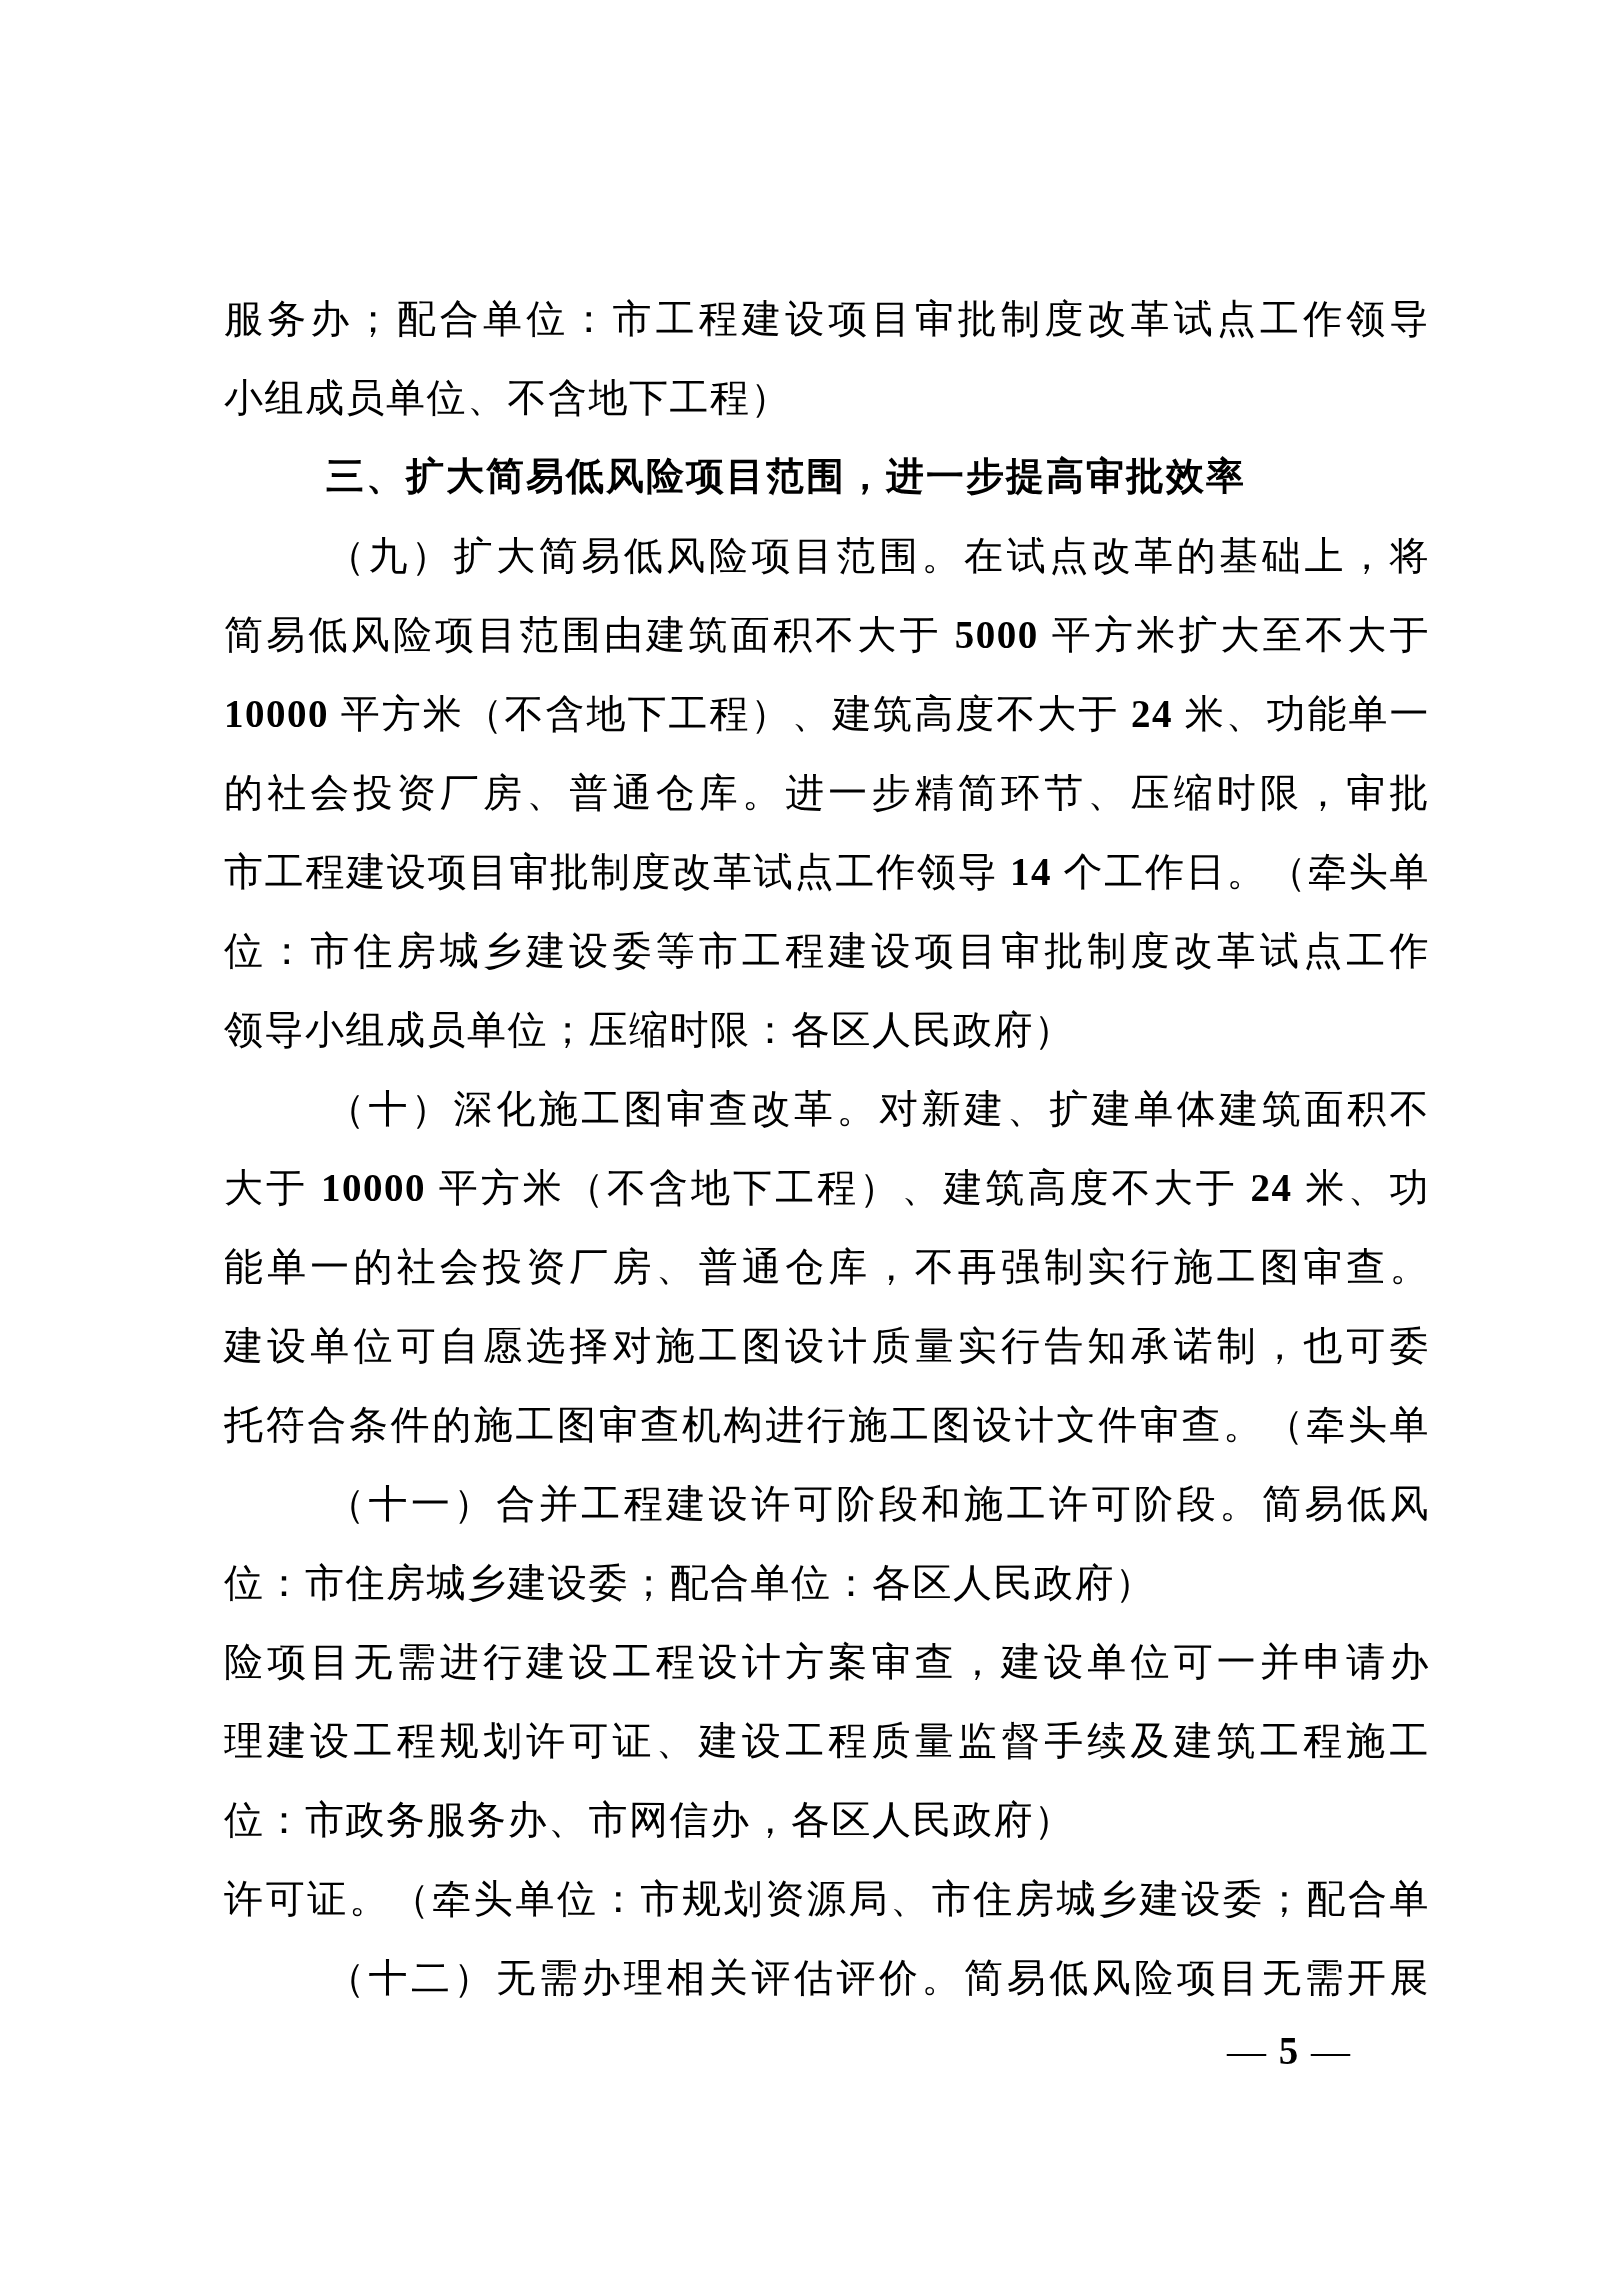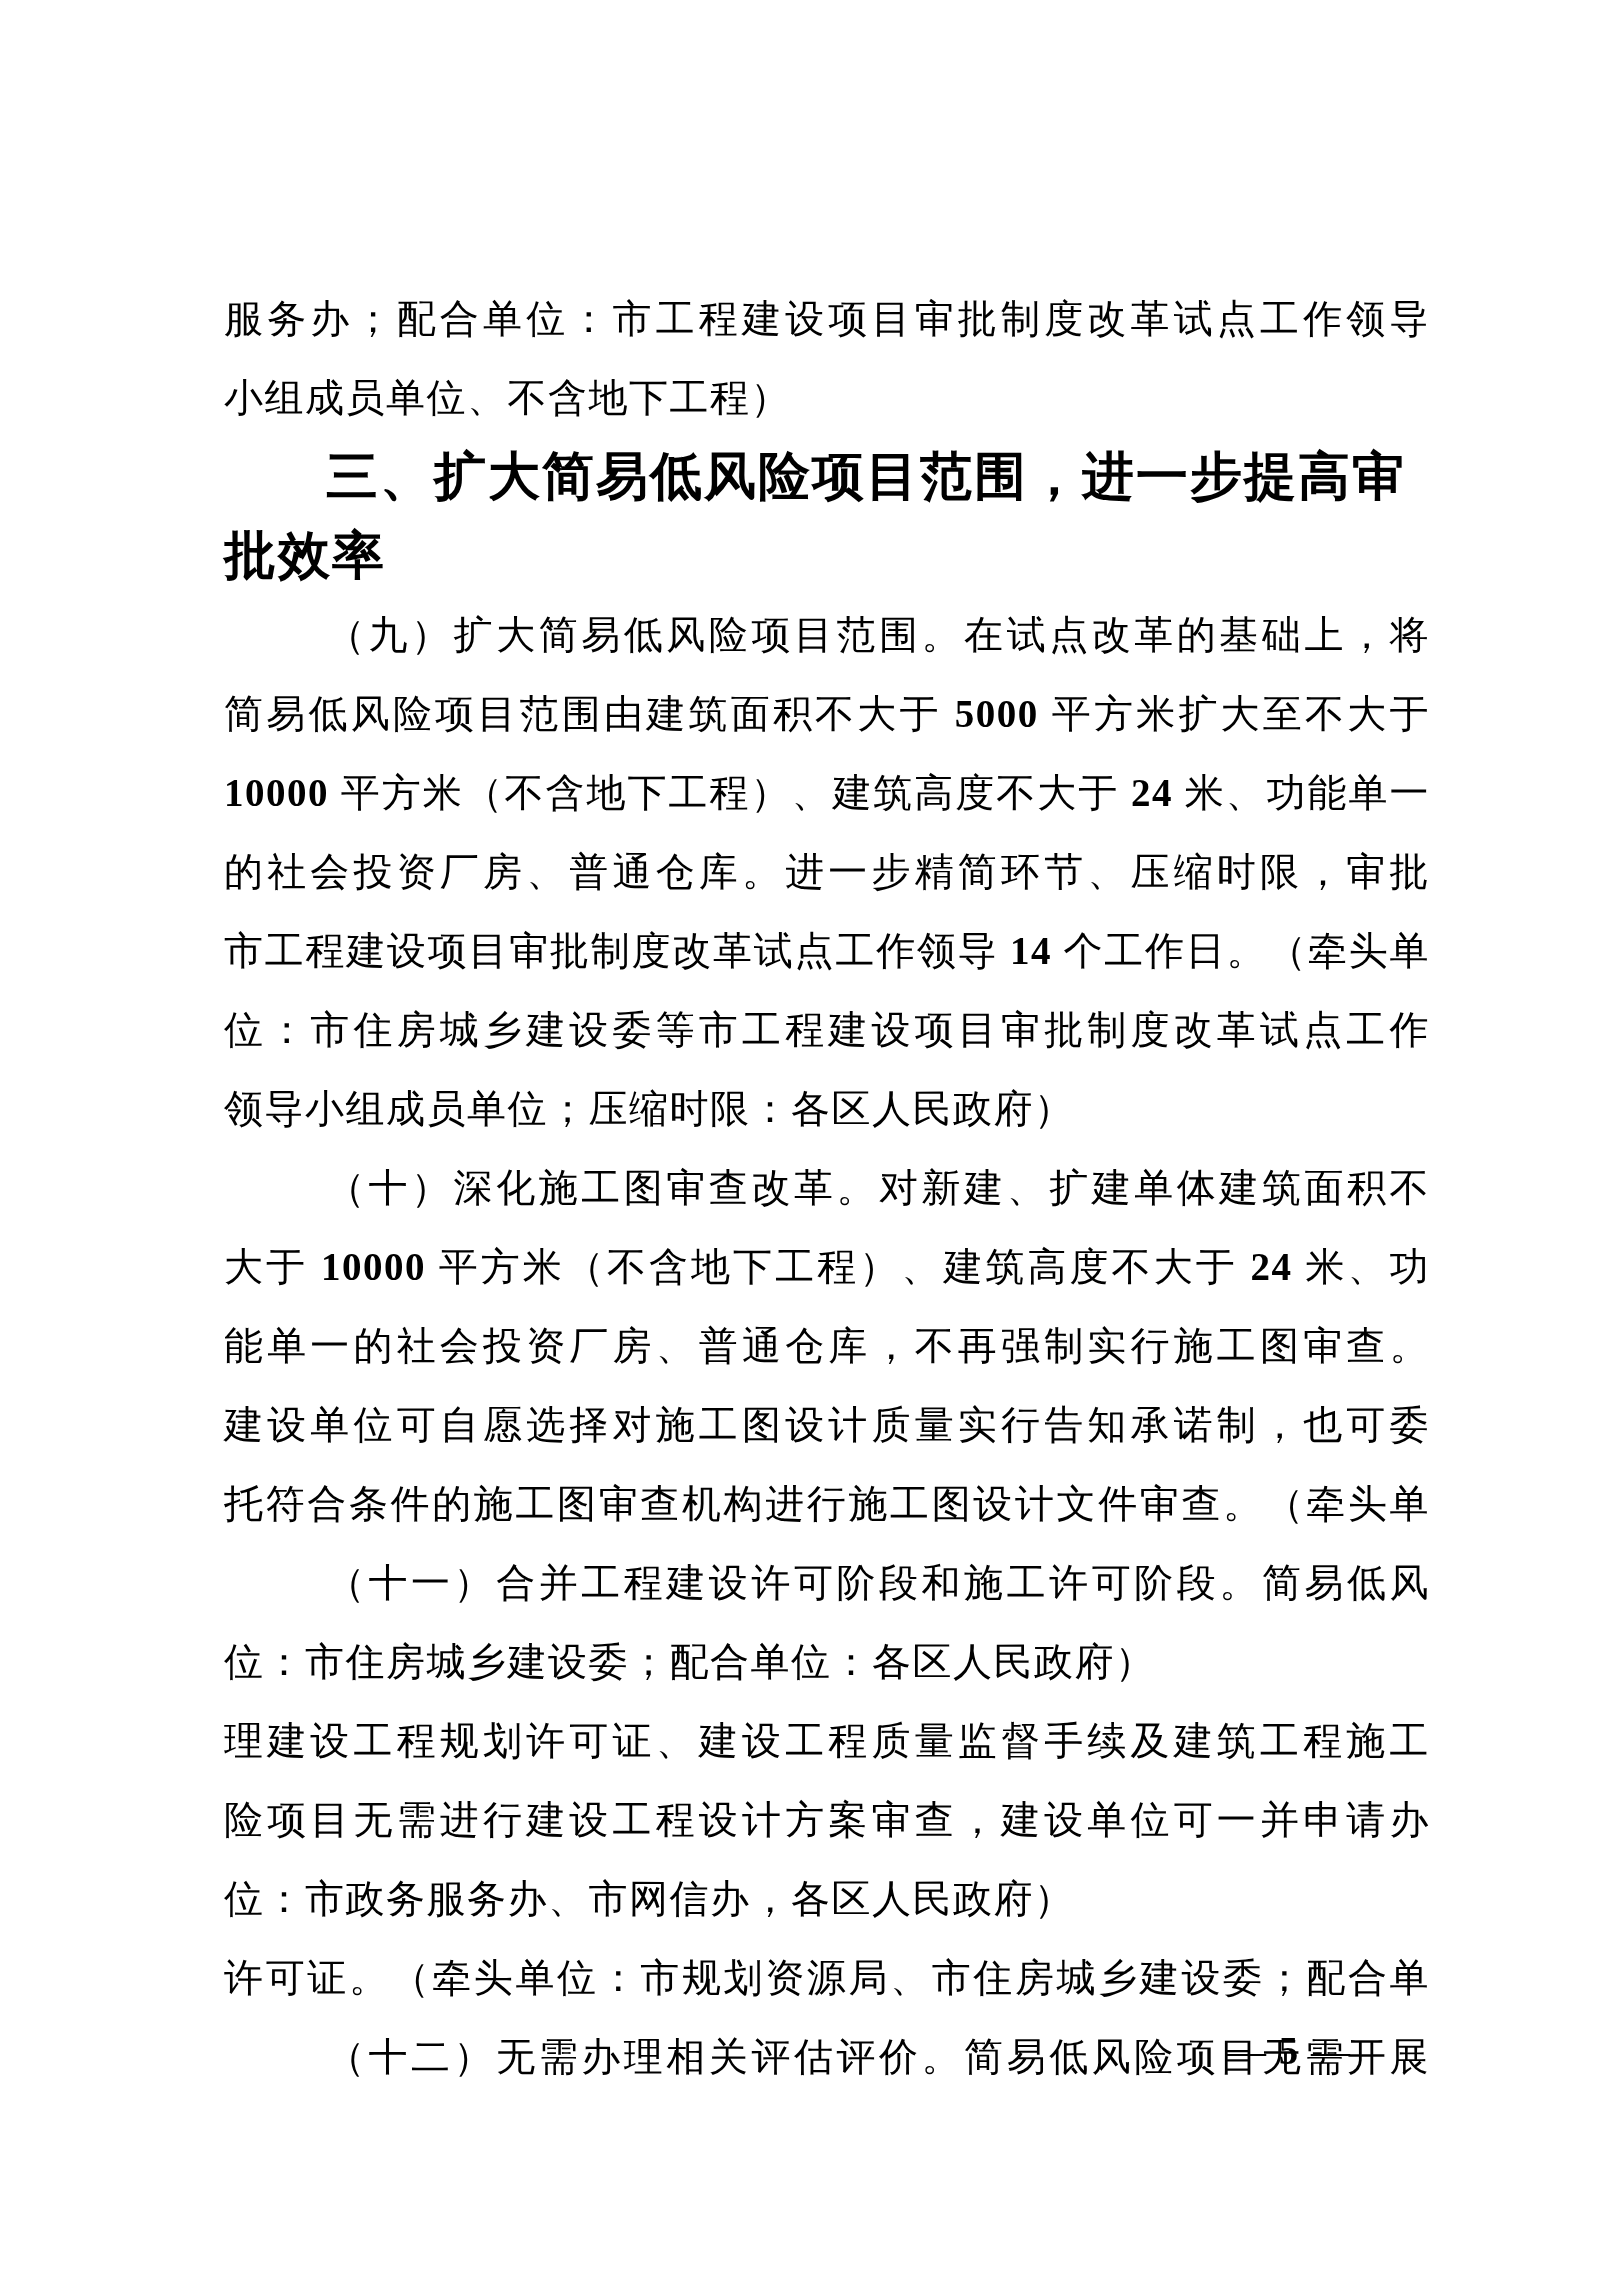--- a/index.html
+++ b/index.html
@@ -31,21 +31,21 @@
   .line.fill {
     text-align: justify;
     text-align-last: justify;
   }
   .line.indent {
     text-indent: 102px;
   }
   .line.heading {
     font-family: "Liberation Sans", "DejaVu Sans", sans-serif;
     font-weight: bold;
-    font-size: 52px;
+    font-size: 38px;
     letter-spacing: 2px;
   }
   .seg.b {
     font-weight: bold;
     font-family: "Liberation Serif", "DejaVu Serif", serif;
   }
   .seg.kai {
     
   }
   .footer {
@@ -78,22 +78,22 @@
       <div class="line fill"><span class="seg">市工程建设项目审批制度改革试点工作领导 </span><span class="seg b">14</span><span class="seg"> 个工作日。（牵头单</span></div>
       <div class="line fill"><span class="seg">位：市住房城乡建设委等市工程建设项目审批制度改革试点工作</span></div>
       <div class="line"><span class="seg">领导小组成员单位；压缩时限：各区人民政府）</span></div>
       <div class="line indent fill"><span class="seg kai">（十）深化施工图审查改革。</span><span class="seg">对新建、扩建单体建筑面积不</span></div>
       <div class="line fill"><span class="seg">大于 </span><span class="seg b">10000</span><span class="seg"> 平方米（不含地下工程）、建筑高度不大于 </span><span class="seg b">24</span><span class="seg"> 米、功</span></div>
       <div class="line fill"><span class="seg">能单一的社会投资厂房、普通仓库，不再强制实行施工图审查。</span></div>
       <div class="line fill"><span class="seg">建设单位可自愿选择对施工图设计质量实行告知承诺制，也可委</span></div>
       <div class="line fill"><span class="seg">托符合条件的施工图审查机构进行施工图设计文件审查。（牵头单</span></div>
       <div class="line indent fill"><span class="seg kai">（十一）合并工程建设许可阶段和施工许可阶段。</span><span class="seg">简易低风</span></div>
       <div class="line"><span class="seg">位：市住房城乡建设委；配合单位：各区人民政府）</span></div>
+      <div class="line fill"><span class="seg">险项目无需进行建设工程设计方案审查，建设单位可一并申请办</span></div>
       <div class="line fill"><span class="seg">理建设工程规划许可证、建设工程质量监督手续及建筑工程施工</span></div>
-      <div class="line fill"><span class="seg">险项目无需进行建设工程设计方案审查，建设单位可一并申请办</span></div>
       <div class="line"><span class="seg">位：市政务服务办、市网信办，各区人民政府）</span></div>
       <div class="line fill"><span class="seg">许可证。（牵头单位：市规划资源局、市住房城乡建设委；配合单</span></div>
       <div class="line indent fill"><span class="seg kai">（十二）无需办理相关评估评价。</span><span class="seg">简易低风险项目无需开展</span></div>
     </div>
   <div class="footer">
     <span class="dash">—</span><span class="num">5</span><span class="dash">—</span>
   </div>
 </div>
 
 

